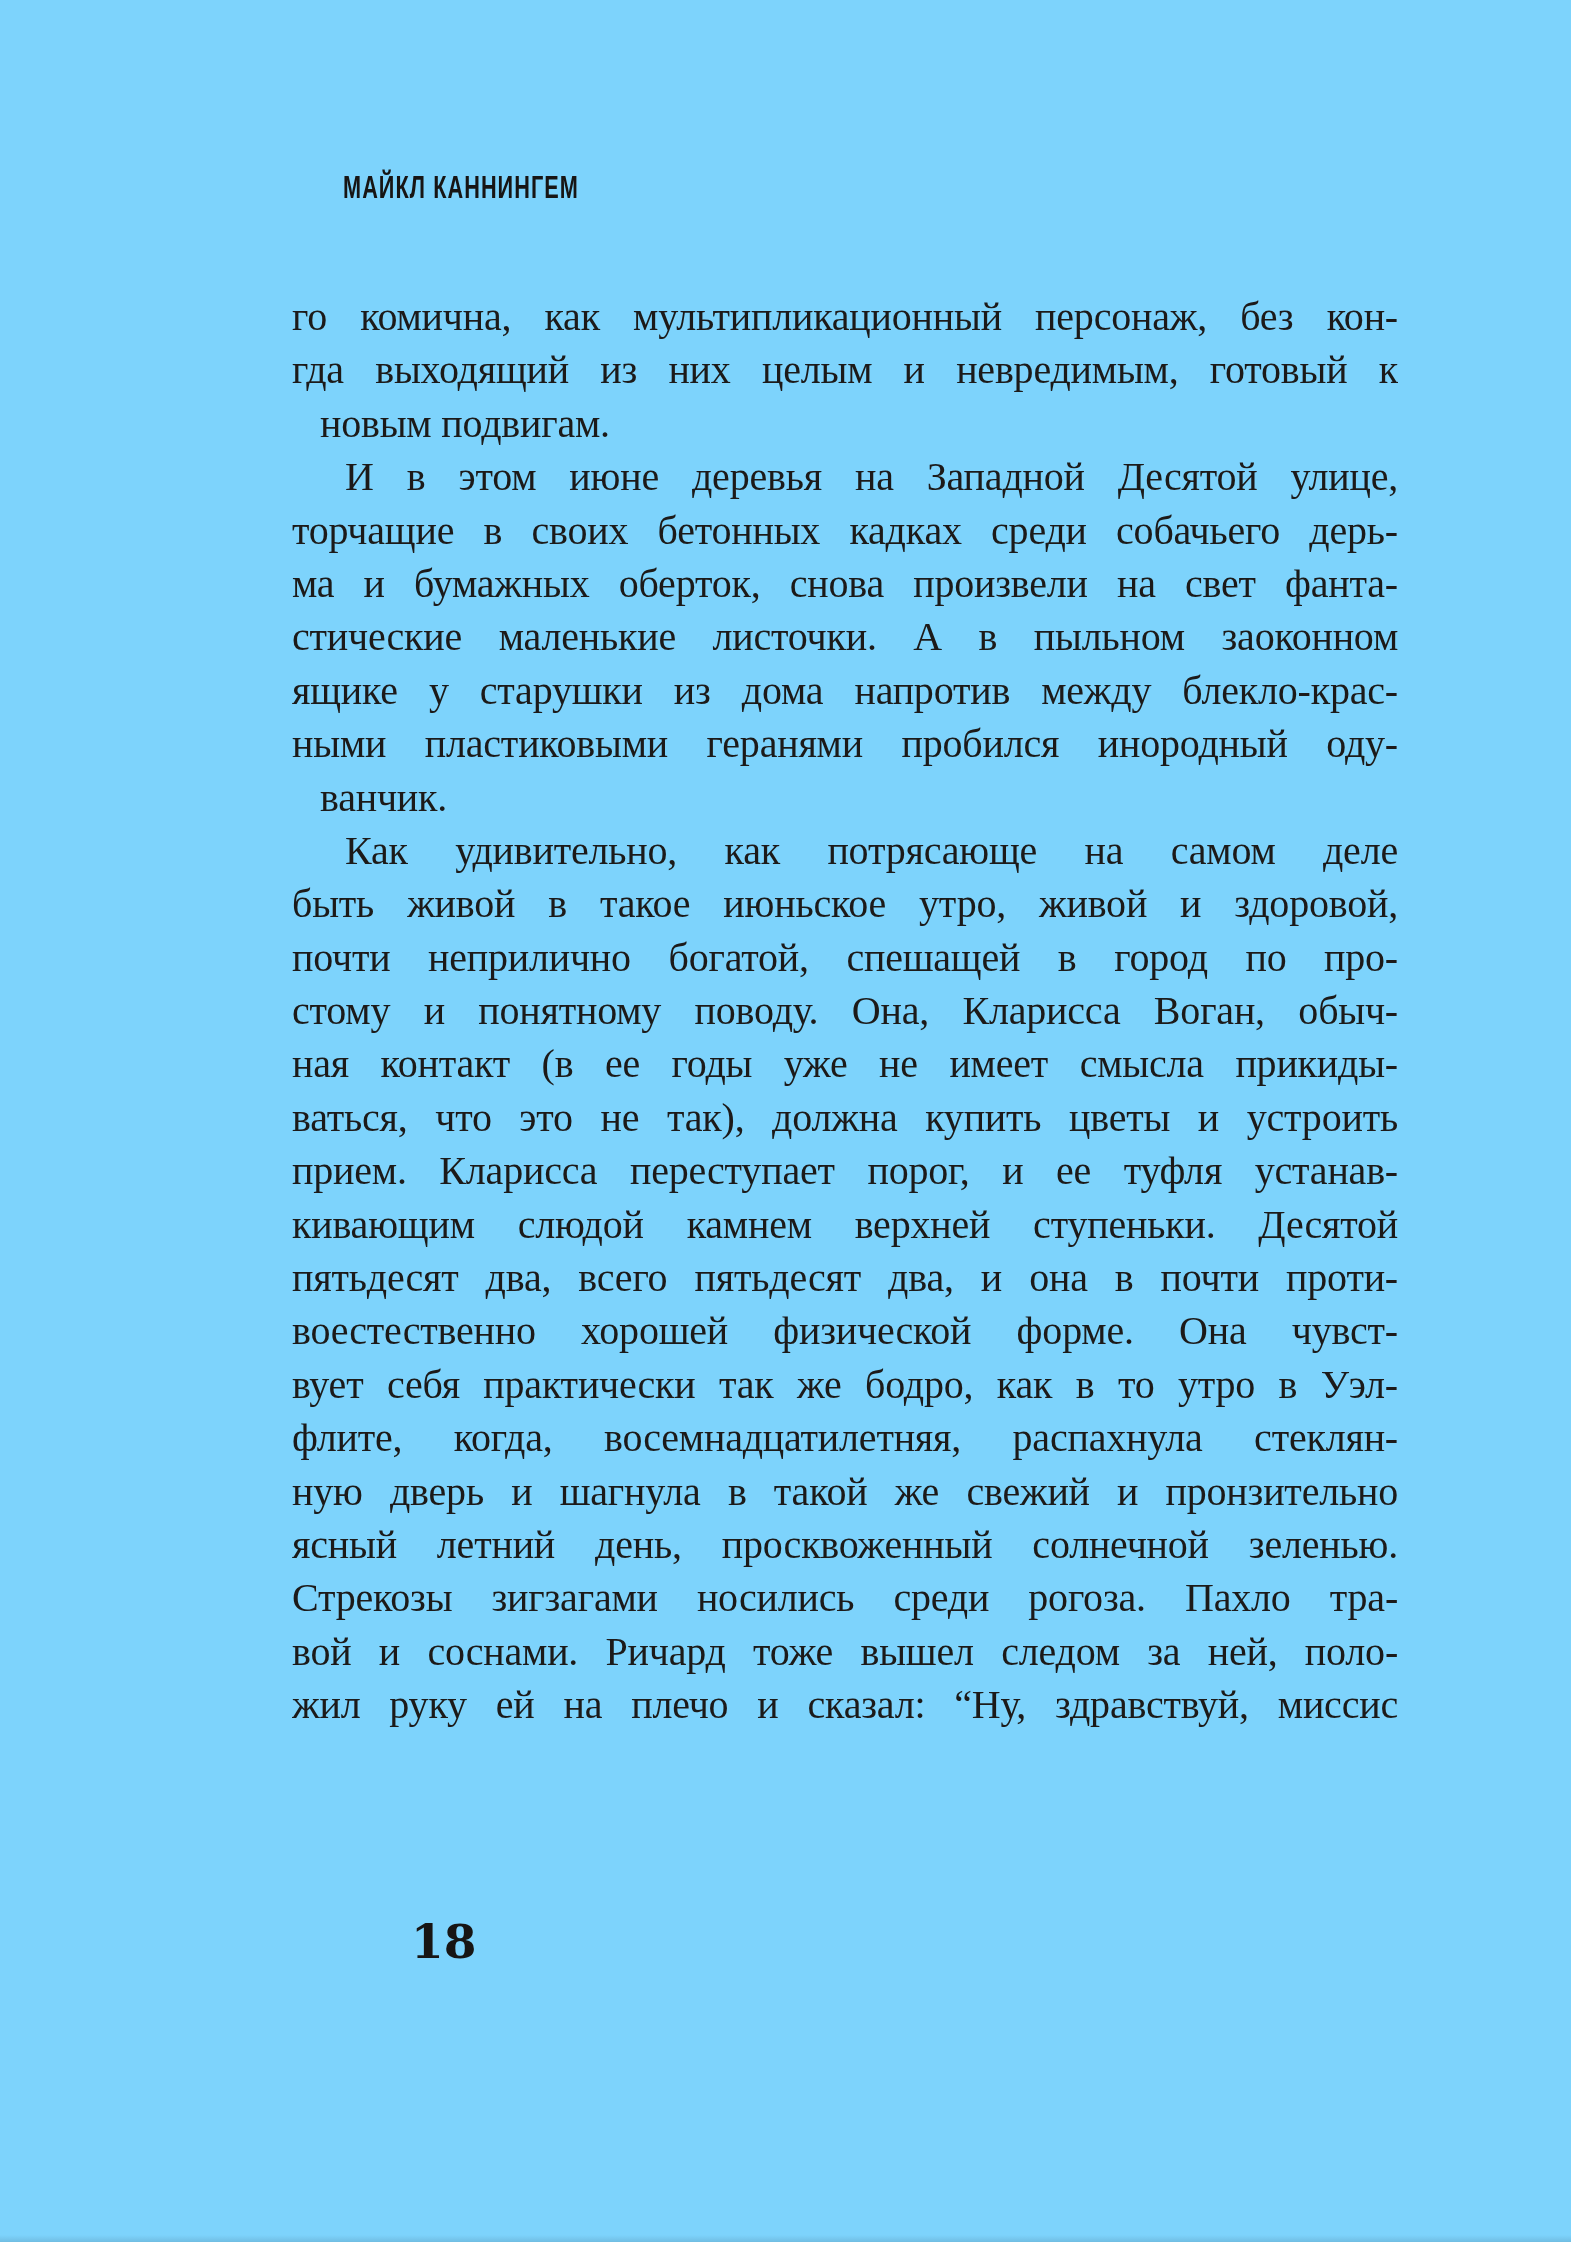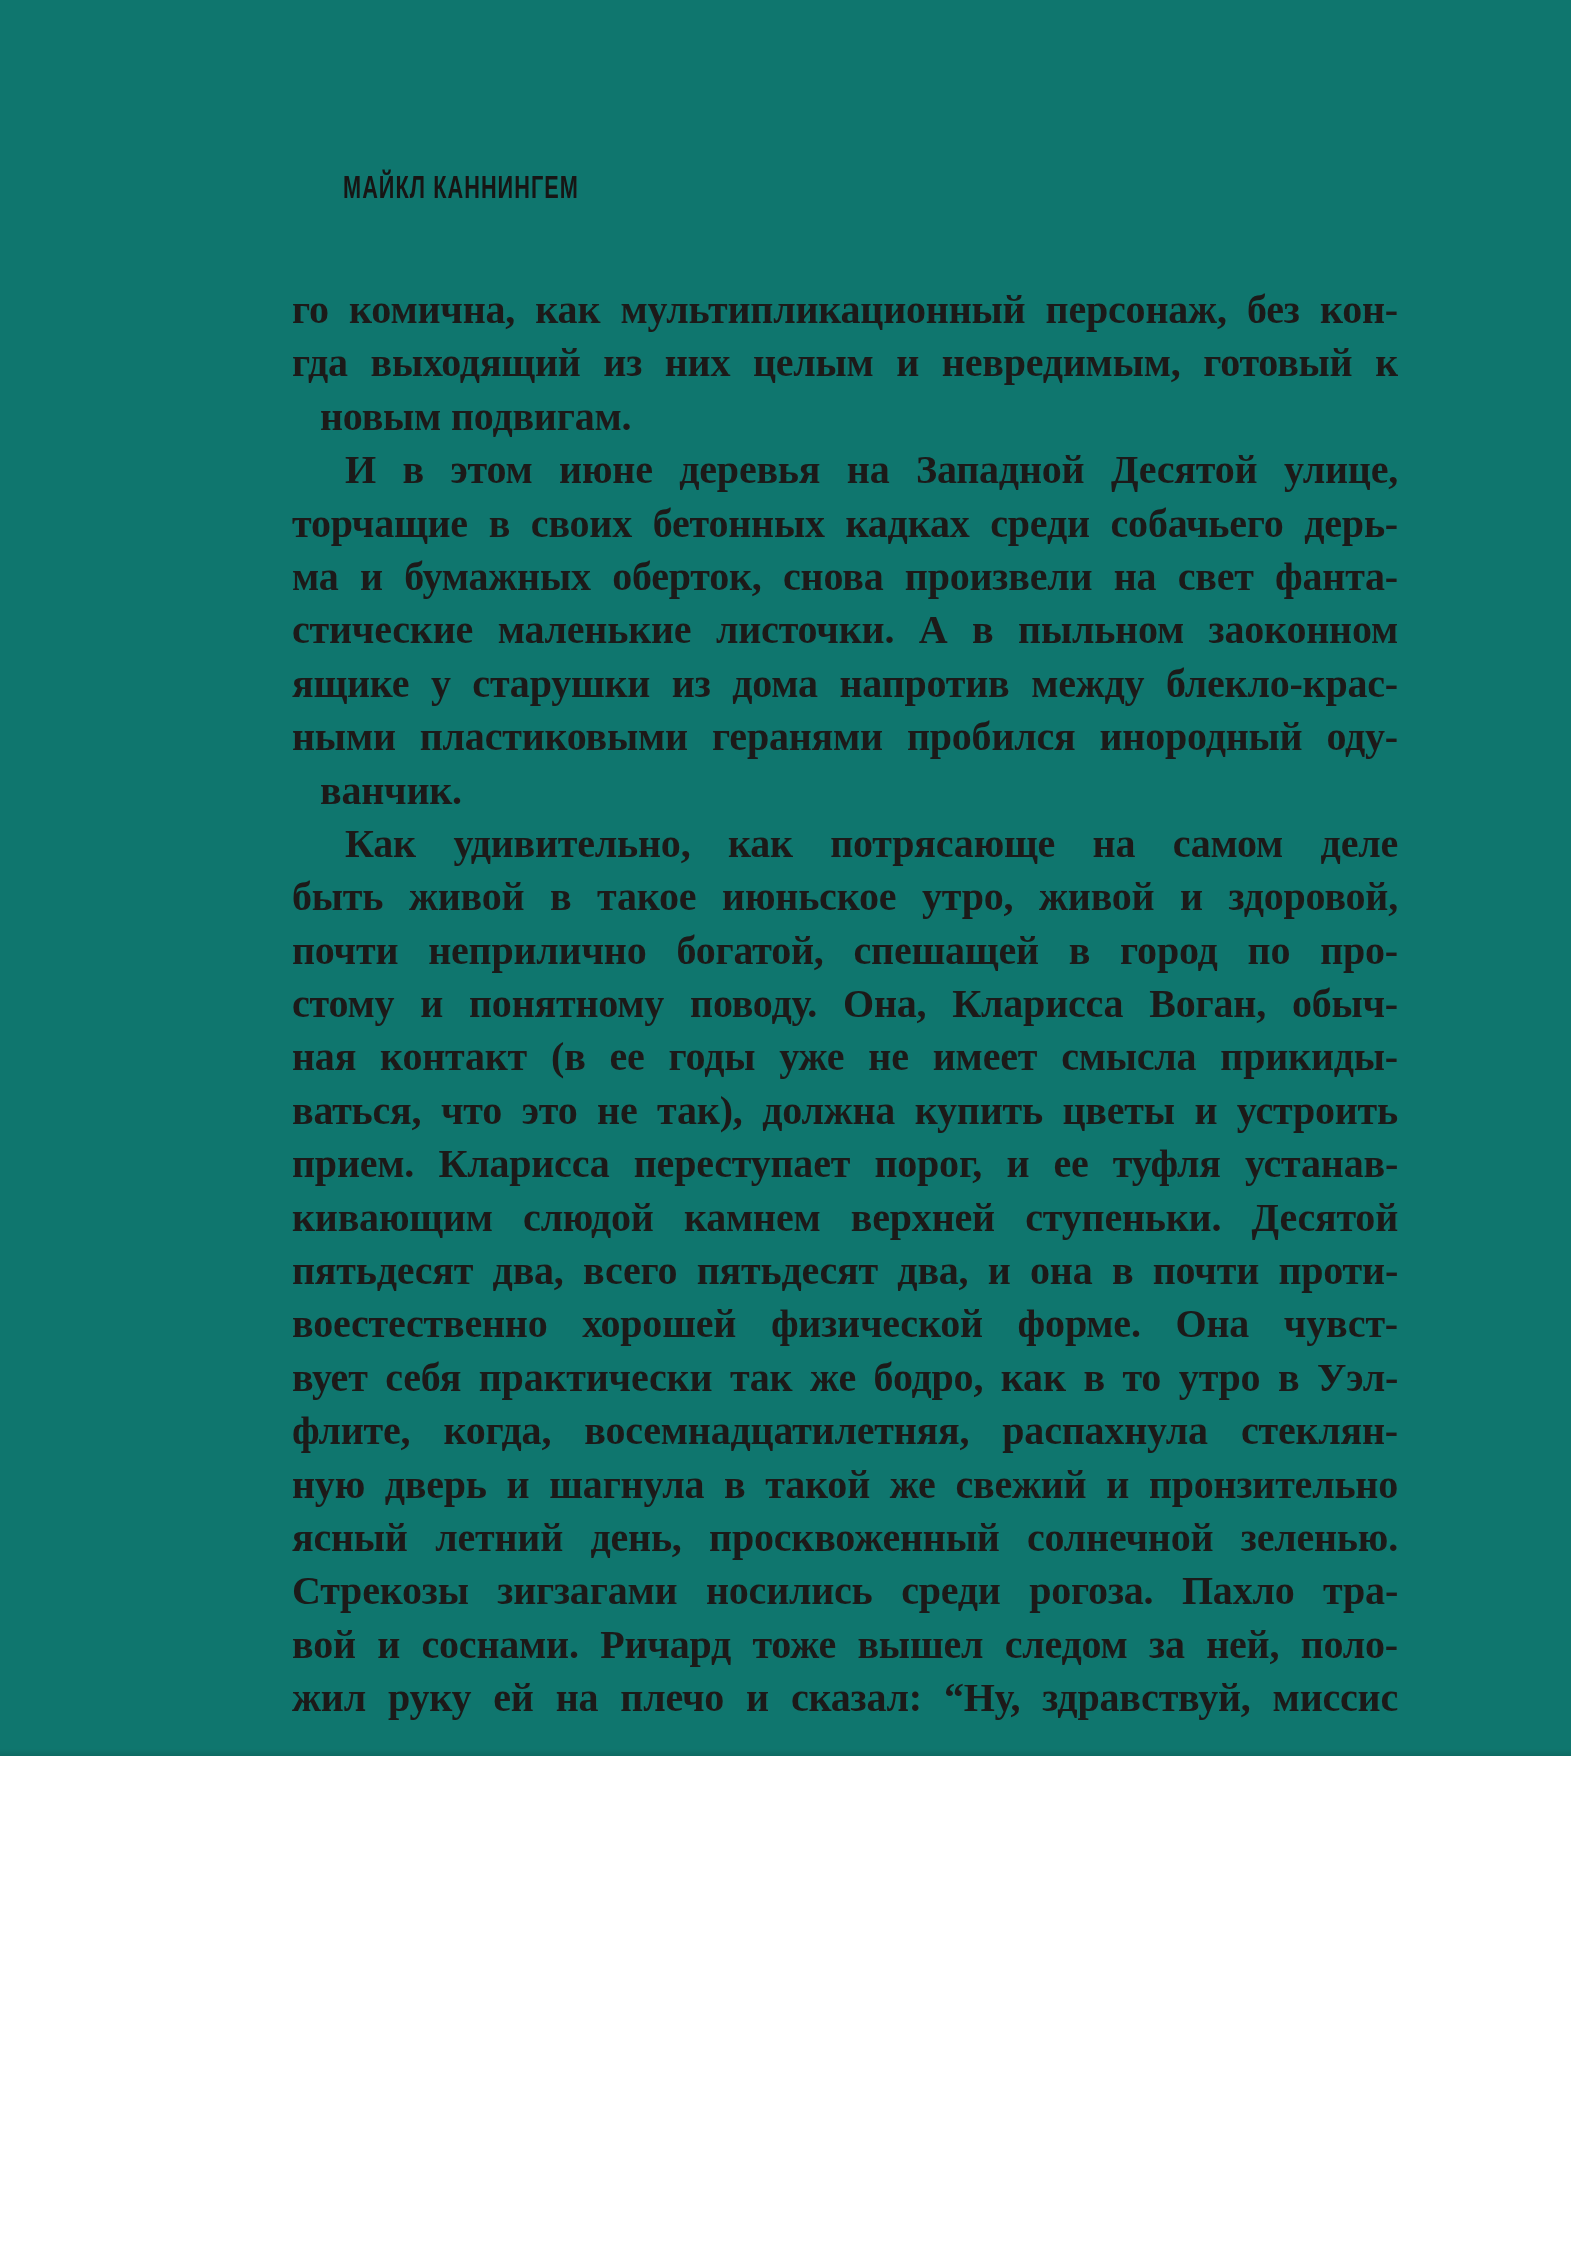--- a/index.html
+++ b/index.html
@@ -1,20 +1,20 @@
 <!DOCTYPE html>
 <html lang="ru"><head>
 <meta charset="utf-8">
 <style>
   html, body { margin: 0; padding: 0; }
   .page {
     position: relative;
     width: 1571px;
-    height: 1756px;
-    background: #0f766e;
+    height: 2242px;
+    background: #7dd3fc;
     color: #1c1a19;
     font-family: "Liberation Serif", serif;
     overflow: hidden;
   }
   
   .scan-edge {
     position: absolute;
     left: 0; bottom: 0;
     width: 100%; height: 7px;
     background: linear-gradient(to bottom, rgba(0,0,0,0), rgba(0,0,0,0.10));
@@ -28,26 +28,25 @@
     font-size: 31px;
     letter-spacing: 1.5px;
     white-space: nowrap;
     transform: scaleX(0.70);
     transform-origin: left top;
     color: #171514;
   }
   .text-block {
     position: absolute;
     left: 292px;
-    top: 283px;
+    top: 290px;
     width: 1106px;
     font-size: 40px;
     line-height: 53.4px;
     letter-spacing: -0.2px;
-    font-weight: bold;
   }
   .paragraph { margin: 0; }
   .line {
     height: 53.4px;
     overflow: hidden;
     text-align: justify;
     text-align-last: justify;
   }
   .line.para-end { text-align-last: left; margin-left: 28px; }
   .line.indent { text-indent: 53px; }

